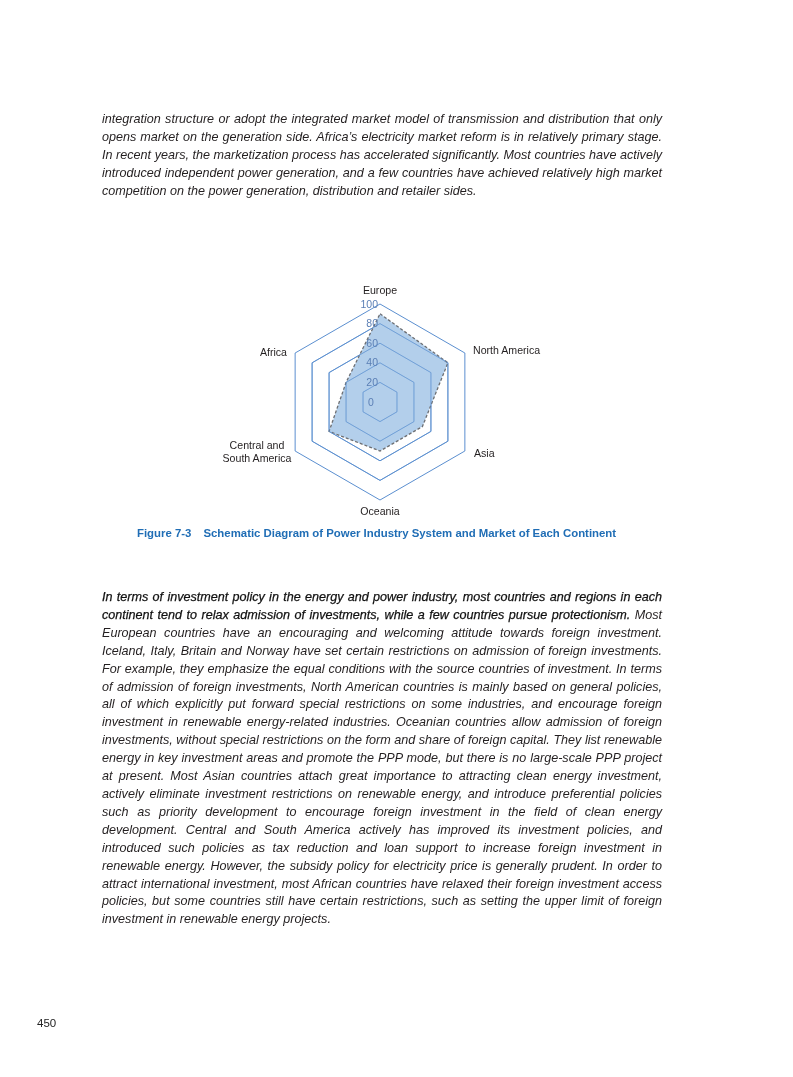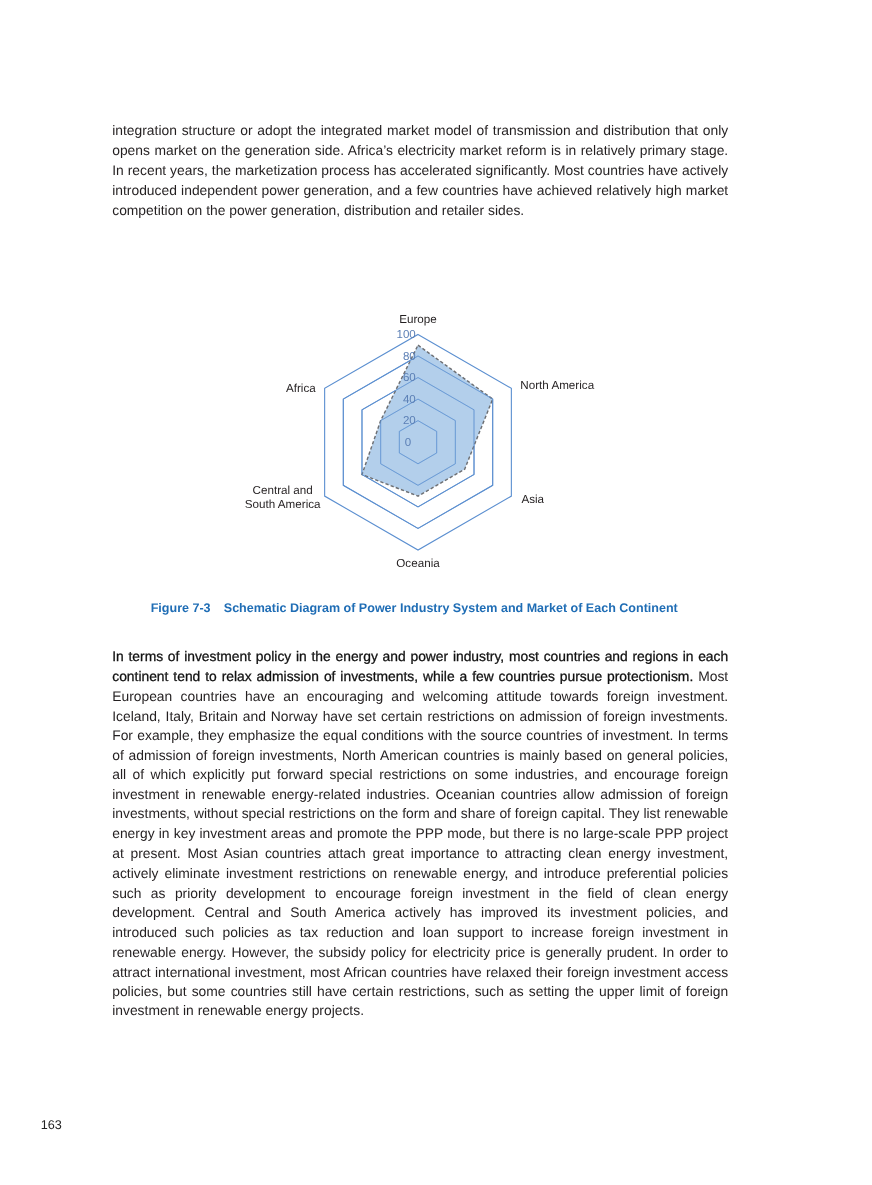--- a/index.html
+++ b/index.html
@@ -1,25 +1,25 @@
 <!DOCTYPE html>
 <html><head>
 <meta charset="utf-8">
 <style>
   html, body { margin: 0; padding: 0; background: #ffffff; }
   body { width: 793px; height: 1077px; position: relative; overflow: hidden;
          font-family: "Liberation Sans", sans-serif; color: #231f20; }
   .para { position: absolute; left: 102px; width: 560px; font-size: 12.6px;
-          line-height: 17.9px; text-align: justify; margin: 0; }
+          line-height: 17.9px; text-align: justify; margin: 0; font-style: italic; }
   #p1 { top: 111px; }
   #p2 { top: 589px; }
   .lead { font-weight: normal; color: #111; margin-top: 41px; -webkit-text-stroke: 0.25px #111; }
   #chart { position: absolute; left: 0; top: 0; width: 793px; height: 1077px; pointer-events: none; }
   .caption { position: absolute; top: 527px; left: 137px; width: 520px; font-size: 11.4px;
-             font-weight: bold; color: #1f6db5; white-space: nowrap; margin-top: 20px; }
+             font-weight: bold; color: #1f6db5; white-space: nowrap; }
   .caption .num { margin-right: 12px; }
   .pageno { position: absolute; left: 37px; top: 1017px; font-size: 11.5px; color: #222; }
   .axlabel { font-size: 10.6px; fill: #231f20; font-family: "Liberation Sans", sans-serif; }
   .tick { font-size: 10.5px; fill: #5b7fb5; font-family: "Liberation Sans", sans-serif; }
 </style>
 </head>
 <body>
 
 <p id="p1" class="para">integration structure or adopt the integrated market model of transmission and distribution that only opens market on the generation side. Africa’s electricity market reform is in relatively primary stage. In recent years, the marketization process has accelerated significantly. Most countries have actively introduced independent power generation, and a few countries have achieved relatively high market competition on the power generation, distribution and retailer sides.</p>
 
@@ -55,13 +55,13 @@
       <text x="287" y="356" text-anchor="end" class="axlabel"><tspan x="287" dy="0">Africa</tspan></text>
     </g>
 </svg>
 
 <div class="caption">
   <span class="num">Figure 7-3</span><span>Schematic Diagram of Power Industry System and Market of Each Continent</span>
 </div>
 
 <p id="p2" class="para"><span class="lead">In terms of investment policy in the energy and power industry, most countries and regions in each continent tend to relax admission of investments, while a few countries pursue protectionism.</span><span> Most European countries have an encouraging and welcoming attitude towards foreign investment. Iceland, Italy, Britain and Norway have set certain restrictions on admission of foreign investments. For example, they emphasize the equal conditions with the source countries of investment. In terms of admission of foreign investments, North American countries is mainly based on general policies, all of which explicitly put forward special restrictions on some industries, and encourage foreign investment in renewable energy-related industries. Oceanian countries allow admission of foreign investments, without special restrictions on the form and share of foreign capital. They list renewable energy in key investment areas and promote the PPP mode, but there is no large-scale PPP project at present. Most Asian countries attach great importance to attracting clean energy investment, actively eliminate investment restrictions on renewable energy, and introduce preferential policies such as priority development to encourage foreign investment in the field of clean energy development. Central and South America actively has improved its investment policies, and introduced such policies as tax reduction and loan support to increase foreign investment in renewable energy. However, the subsidy policy for electricity price is generally prudent. In order to attract international investment, most African countries have relaxed their foreign investment access policies, but some countries still have certain restrictions, such as setting the upper limit of foreign investment in renewable energy projects.</span></p>
 
-<div class="pageno">163</div>
+<div class="pageno">450</div>
 
 </body></html>

